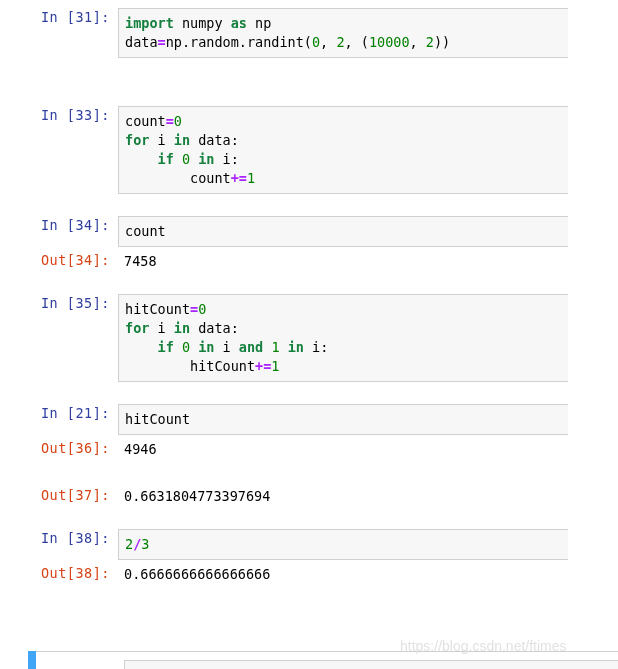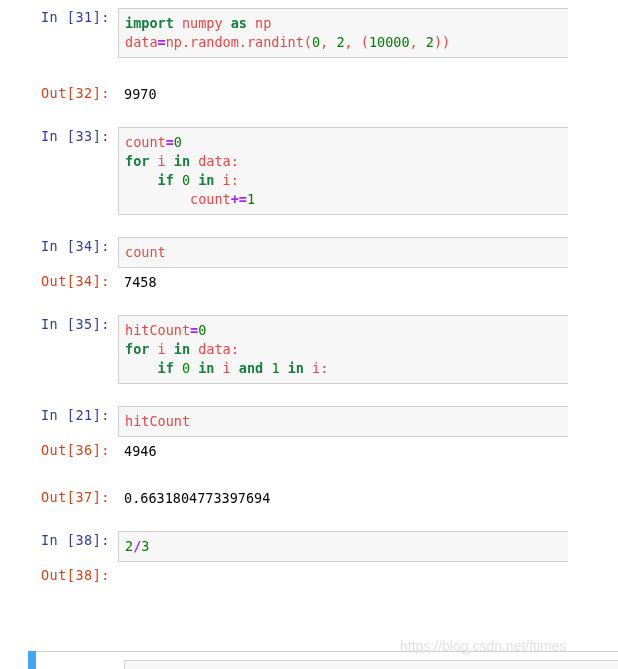--- a/index.html
+++ b/index.html
@@ -69,21 +69,21 @@
     white-space: pre;
     color: #000000;
     letter-spacing: 0px;
   }
 
   
   .kw  { color: #15803d; font-weight: bold; }   
   .num { color: #008000; }                      
   .bi  { color: #008000; }                      
   .op  { color: #AA22FF; font-weight: bold; }   
-  .pl  { color: #ef4444; }                      
+  .pl  { color: #000000; }                      
 
   
   .gap-lg { height: 22px; }
   .gap-sm { height: 8px; }
   .gap-xs { height: 4px; }
 
   
   .bottom-zone {
     position: absolute;
     left: 0;
@@ -139,26 +139,20 @@
     <div class="gap-sm"></div>
     <div class="cell-row">
       <div class="prompt prompt-in">In [31]:</div>
       <div class="input-area">
         <div class="code"><span class="kw">import</span><span class="pl"> numpy </span><span class="kw">as</span><span class="pl"> np</span></div>
         <div class="code"><span class="pl">data</span><span class="op">=</span><span class="pl">np.random.randint(</span><span class="num">0</span><span class="pl">, </span><span class="num">2</span><span class="pl">, (</span><span class="num">10000</span><span class="pl">, </span><span class="num">2</span><span class="pl">))</span></div>
       </div>
     </div>
     <div class="gap-lg"></div>
     <div class="gap-xs"></div>
-    <div class="cell-row">
-      <div class="prompt prompt-out">Out[32]:</div>
-      <div class="output-area">
-        <div class="outtext">9970</div>
-      </div>
-    </div>
     <div class="gap-lg"></div>
     <div class="cell-row">
       <div class="prompt prompt-in">In [33]:</div>
       <div class="input-area">
         <div class="code"><span class="pl">count</span><span class="op">=</span><span class="num">0</span></div>
         <div class="code"><span class="kw">for</span><span class="pl"> i </span><span class="kw">in</span><span class="pl"> data:</span></div>
         <div class="code"><span class="pl">    </span><span class="kw">if</span><span class="pl"> </span><span class="num">0</span><span class="pl"> </span><span class="kw">in</span><span class="pl"> i:</span></div>
         <div class="code"><span class="pl">        count</span><span class="op">+=</span><span class="num">1</span></div>
       </div>
     </div>
@@ -176,20 +170,21 @@
         <div class="outtext">7458</div>
       </div>
     </div>
     <div class="gap-lg"></div>
     <div class="cell-row">
       <div class="prompt prompt-in">In [35]:</div>
       <div class="input-area">
         <div class="code"><span class="pl">hitCount</span><span class="op">=</span><span class="num">0</span></div>
         <div class="code"><span class="kw">for</span><span class="pl"> i </span><span class="kw">in</span><span class="pl"> data:</span></div>
         <div class="code"><span class="pl">    </span><span class="kw">if</span><span class="pl"> </span><span class="num">0</span><span class="pl"> </span><span class="kw">in</span><span class="pl"> i </span><span class="kw">and</span><span class="pl"> </span><span class="num">1</span><span class="pl"> </span><span class="kw">in</span><span class="pl"> i:</span></div>
+        <div class="code"><span class="pl">        hitCount</span><span class="op">+=</span><span class="num">1</span></div>
       </div>
     </div>
     <div class="gap-lg"></div>
     <div class="cell-row">
       <div class="prompt prompt-in">In [21]:</div>
       <div class="input-area">
         <div class="code"><span class="pl">hitCount</span></div>
       </div>
     </div>
     <div class="gap-xs"></div>
@@ -210,20 +205,23 @@
     <div class="gap-lg"></div>
     <div class="cell-row">
       <div class="prompt prompt-in">In [38]:</div>
       <div class="input-area">
         <div class="code"><span class="num">2</span><span class="op">/</span><span class="num">3</span></div>
       </div>
     </div>
     <div class="gap-xs"></div>
     <div class="cell-row">
       <div class="prompt prompt-out">Out[38]:</div>
+      <div class="output-area">
+        <div class="outtext">0.6666666666666666</div>
+      </div>
     </div>
   </div>
 
 <div class="bottom-zone">
   <div class="bottom-rule"></div>
   <div class="sel-bar"></div>
   <div class="bottom-cell"></div>
 </div>
 
 <div class="watermark">https://blog.csdn.net/ftimes</div>

